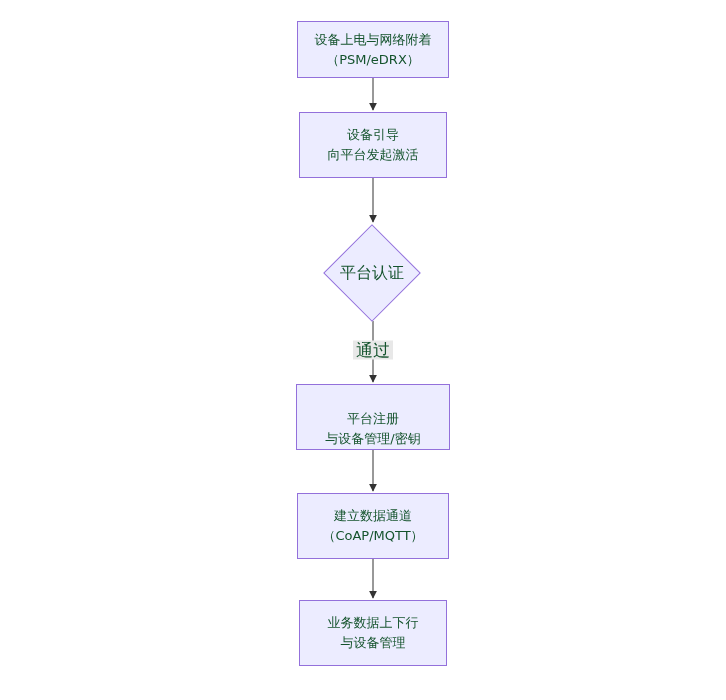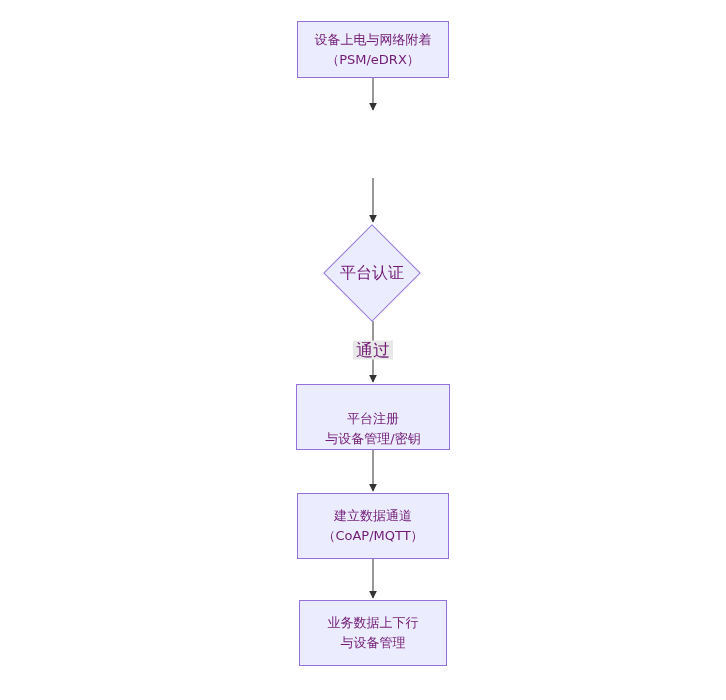--- a/index.html
+++ b/index.html
@@ -6,21 +6,21 @@
     margin: 0;
     padding: 0;
     background: #ffffff;
   }
   .canvas {
     position: relative;
     width: 726px;
     height: 700px;
     background: #ffffff;
     font-family: "DejaVu Sans", "Liberation Sans", sans-serif;
-    color: #701a75;
+    color: #14532d;
     overflow: hidden;
   }
   .edges {
     position: absolute;
     left: 0;
     top: 0;
     pointer-events: none;
   }
   .node.rect {
     position: absolute;
@@ -85,20 +85,24 @@
     <line x1="373" y1="321" x2="373" y2="382" stroke="#333333" stroke-width="1" marker-end="url(#arrow)"></line>
     <line x1="373" y1="450" x2="373" y2="491" stroke="#333333" stroke-width="1" marker-end="url(#arrow)"></line>
     <line x1="373" y1="559" x2="373" y2="598" stroke="#333333" stroke-width="1" marker-end="url(#arrow)"></line>
   </svg>
 
   <div class="node rect" style="left:297px; top:21px; width:152px; height:57px;">
     <span>设备上电与网络附着</span>
     <span>（PSM/eDRX）</span>
   </div>
 
+  <div class="node rect" style="left:299px; top:112px; width:148px; height:66px;">
+    <span>设备引导</span>
+    <span>向平台发起激活</span>
+  </div>
 
   <div class="diamond-wrap" style="left:322px; top:224px; width:100px; height:97px;">
     <div class="diamond"></div>
     <span class="diamond-text">平台认证</span>
   </div>
 
   <div class="edge-label">通过</div>
 
   <div class="node rect" style="left:296px; top:384px; width:154px; height:66px;justify-content:flex-end;">
     <span>平台注册</span>

